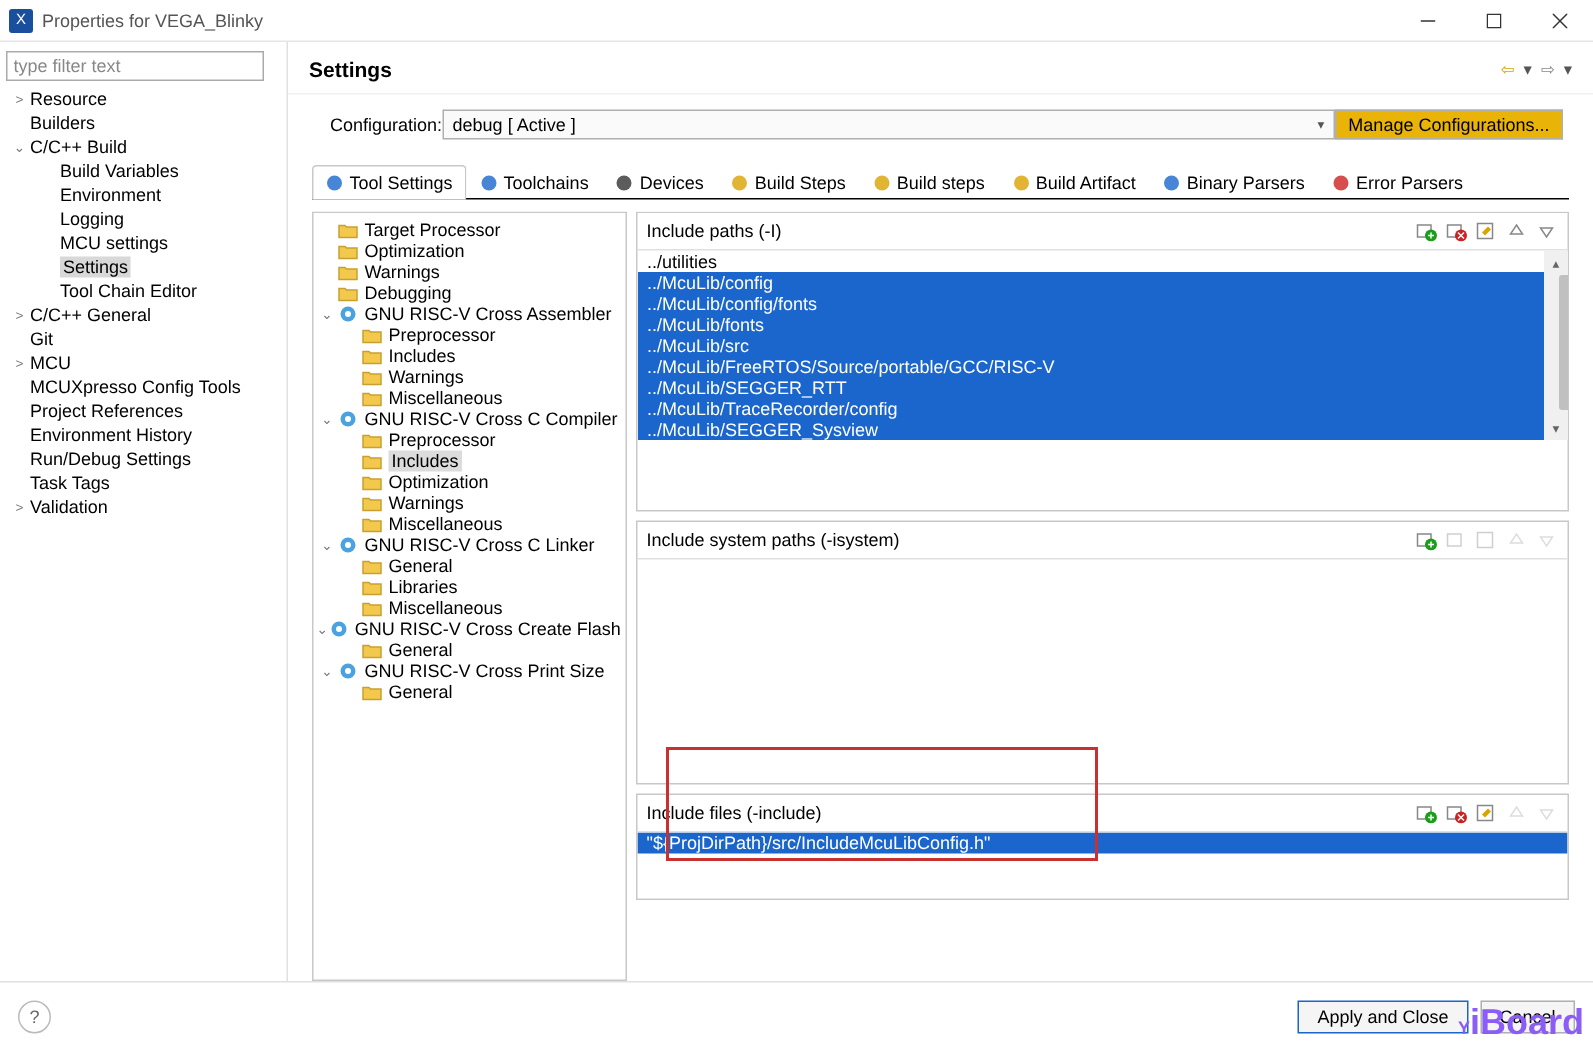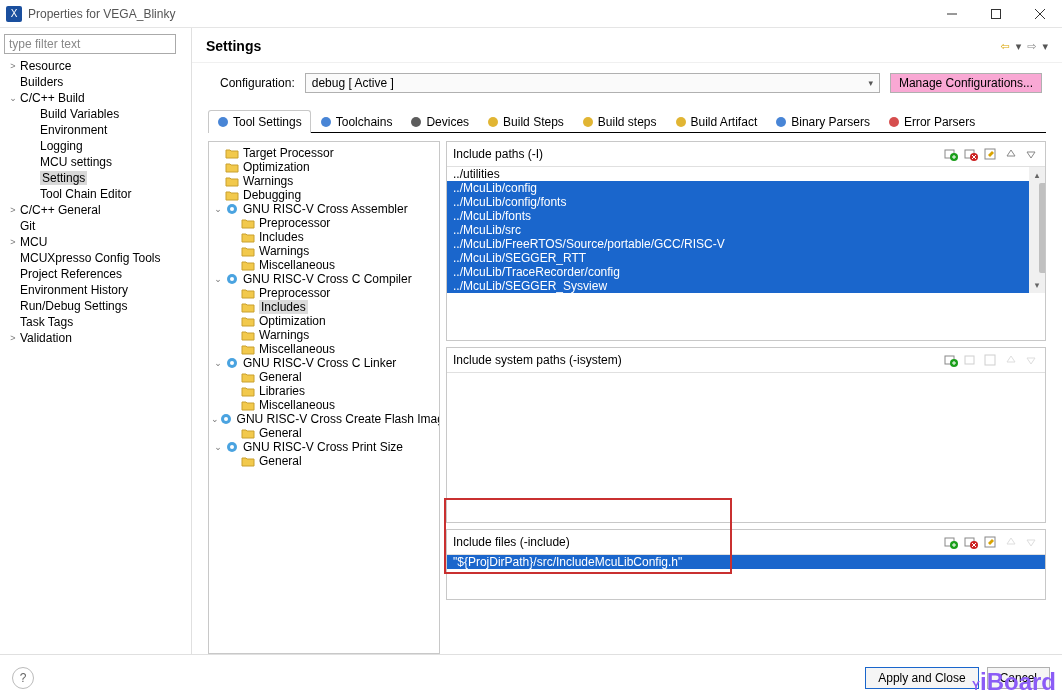--- a/index.html
+++ b/index.html
@@ -23,32 +23,32 @@
   .tree-item.selected span.lbl { background: #d8d8d8; padding: 0 2px; }
   .tree-sub { padding-left: 20px; }
 
   
   .rightcol { flex: 1; display: flex; flex-direction: column; padding: 0; }
   .rhead { display: flex; align-items: center; padding: 10px 14px 8px 14px; border-bottom: 1px solid #f0f0f0; }
   .rhead h2 { font-size: 14px; font-weight: 600; flex: 1; }
   .rhead-icons { display: flex; gap: 6px; color: #b38600; }
   .rhead-icons .arrow { font-size: 11px; }
 
-  .config-row { display: flex; align-items: center; padding: 10px 20px 16px 28px; gap: 10px; }
+  .config-row { display: flex; align-items: center; padding: 10px 20px 16px 28px; }
   .config-dd { flex: 1; border: 1px solid #b0b0b0; padding: 2px 6px; background: #fafafa; display: flex; align-items: center; justify-content: space-between; }
-  .mc-btn { border: 1px solid #b0b0b0; padding: 2px 8px; background: #f9a8d4; }
+  .mc-btn { border: 1px solid #b0b0b0; padding: 2px 8px; background: #eab308; }
 
   .tabbar { display: flex; border-bottom: 1px solid #000000; margin: 0 16px; }
   .tab { display: flex; align-items: center; gap: 4px; padding: 4px 8px; border: 1px solid transparent; border-bottom: none; position: relative; top: 1px; }
   .tab.active { border-color: #c8c8c8; background: #fff; border-top-left-radius: 3px; border-top-right-radius: 3px; }
   .tab .ic { width: 12px; height: 12px; display: inline-block; }
 
   .tab-content { flex: 1; display: flex; margin: 8px 16px 0 16px; gap: 6px; overflow: hidden; }
 
-  .midtree { width: 232px; border: 1px solid #c8c8c8; padding: 4px 2px; overflow-y: auto; }
+  .midtree { width: 210px; border: 1px solid #c8c8c8; padding: 4px 2px; overflow-y: auto; }
   .midtree .row { display: flex; align-items: center; padding: 0 2px; white-space: nowrap; }
   .midtree .arw { width: 14px; display: inline-flex; align-items: center; justify-content: center; color: #777; font-size: 9px; }
   .midtree .arw.empty { color: transparent; }
   .midtree .fico { width: 14px; height: 14px; margin-right: 4px; display: inline-flex; align-items: center; justify-content: center; }
   .midtree .row.sel span.lbl { background: #dcdcdc; padding: 0 2px; }
 
   .rightstack { flex: 1; display: flex; flex-direction: column; gap: 6px; overflow: hidden; }
   .panel { border: 1px solid #c8c8c8; display: flex; flex-direction: column; }
   .panel-head { display: flex; align-items: center; padding: 4px 6px; border-bottom: 1px solid #e0e0e0; }
   .panel-head .ttl { flex: 1; }

